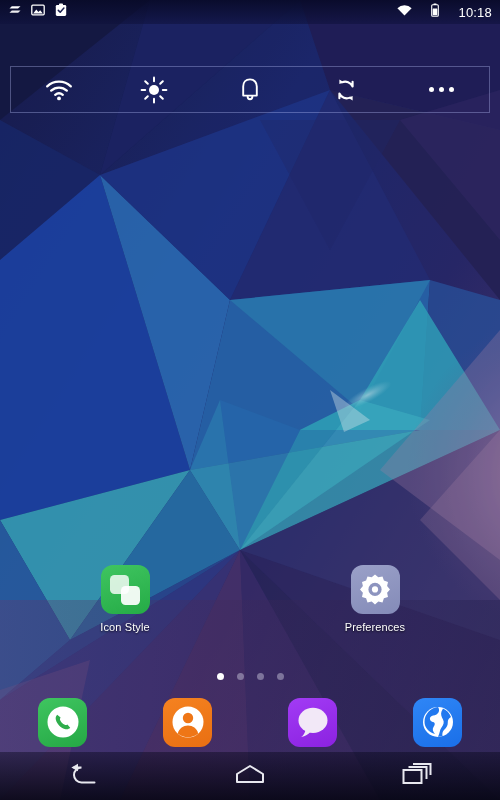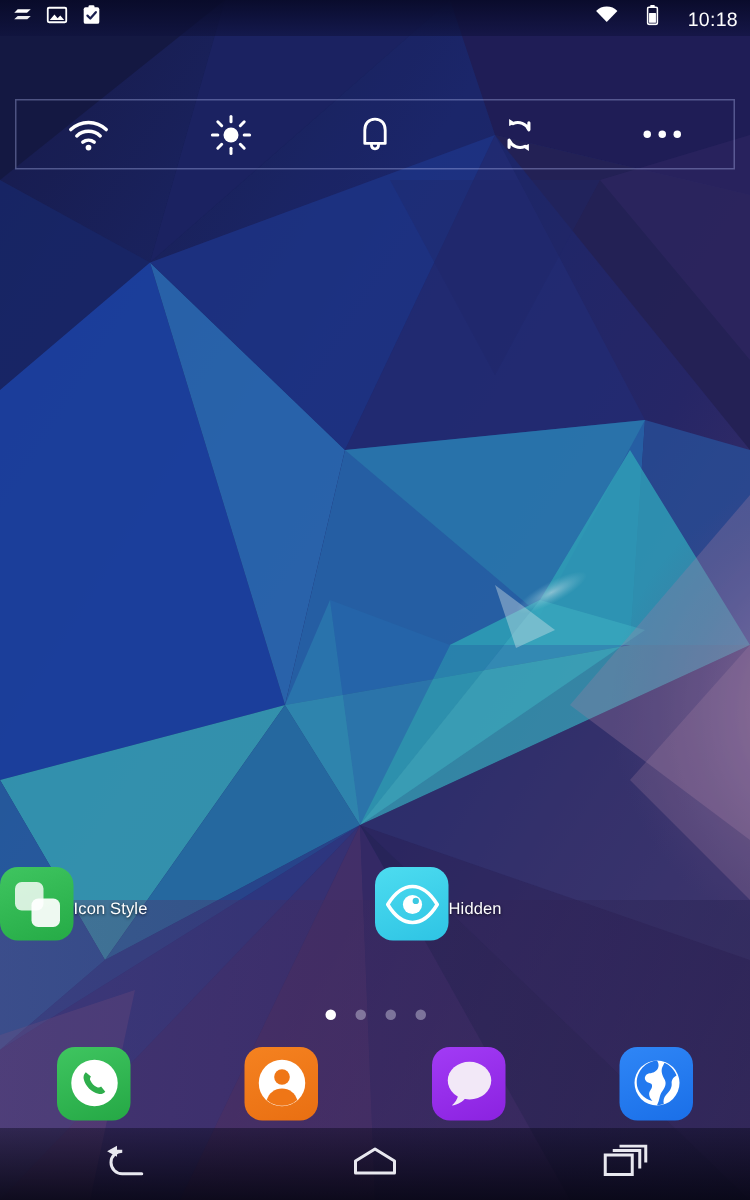--- a/index.html
+++ b/index.html
@@ -54,21 +54,21 @@
   .dots { display:flex; gap:5px; }
   .dots i { width:5px; height:5px; border-radius:50%; background:#fff; display:block; }
 
   
   #app-grid {
     position:absolute; left:0; right:0; top:565px; height:75px;
     display:flex; z-index:15;
   }
   .app-cell {
     flex:1;
-    display:flex; flex-direction:row; align-items:center;
+    display:flex; flex-direction:column; align-items:center;
     cursor:pointer;
   }
   .app-icon {
     width:49px; height:49px; border-radius:12px;
     display:flex; align-items:center; justify-content:center;
     position:relative; overflow:hidden;
   }
   .app-label {
     margin-top:7px;
     font-size:11px; color:#fff;
@@ -320,32 +320,35 @@
       <div class="app-icon ic-iconstyle">
         <svg width="34" height="34" viewBox="0 0 34 34">
           <rect x="2" y="2" width="19" height="19" rx="4.5" fill="#ffffff" opacity=".80"></rect>
           <rect x="13" y="13" width="19" height="19" rx="4.5" fill="#ffffff" opacity=".92"></rect>
         </svg>
       </div>
       <div class="app-label">Icon Style</div>
     </div>
 
 
+
     <div class="app-cell">
-      <div class="app-icon ic-hidden">
-        <svg width="38" height="30" viewBox="0 0 38 30">
-          <path d="M2.5 15 C8 6 14 3 19 3 C24 3 30 6 35.5 15
-                   C30 24 24 27 19 27 C14 27 8 24 2.5 15 Z" fill="none" stroke="#ffffff" stroke-width="2.4" stroke-linejoin="round"></path>
-          <circle cx="19" cy="15" r="6.4" fill="#ffffff"></circle>
-          <circle cx="21.2" cy="12.6" r="2.1" fill="#3bc9e2"></circle>
-        </svg>
-      </div>
-      <div class="app-label">Hidden</div>
-    </div>
-
+      <div class="app-icon ic-prefs">
+        <svg width="34" height="34" viewBox="0 0 34 34">
+          <path d="M17 1.5 L20.3 4.3 L24.5 3.4 L25.9 7.5 L30 8.9 L29.1 13.1
+                   L32 16.4 L29.1 19.7 L30 23.9 L25.9 25.3 L24.5 29.4
+                   L20.3 28.5 L17 31.4 L13.7 28.5 L9.5 29.4 L8.1 25.3
+                   L4 23.9 L4.9 19.7 L2 16.4 L4.9 13.1 L4 8.9 L8.1 7.5
+                   L9.5 3.4 L13.7 4.3 Z" fill="#ffffff"></path>
+          <circle cx="17" cy="16.4" r="6.6" fill="#8d94bf"></circle>
+          <circle cx="17" cy="16.4" r="3.1" fill="#ffffff"></circle>
+        </svg>
+      </div>
+      <div class="app-label">Preferences</div>
+    </div>
   </div>
 
   <div id="page-indicator">
     <span class="page-dot active"></span>
     <span class="page-dot"></span>
     <span class="page-dot"></span>
     <span class="page-dot"></span>
   </div>
 
   <div id="dock">

